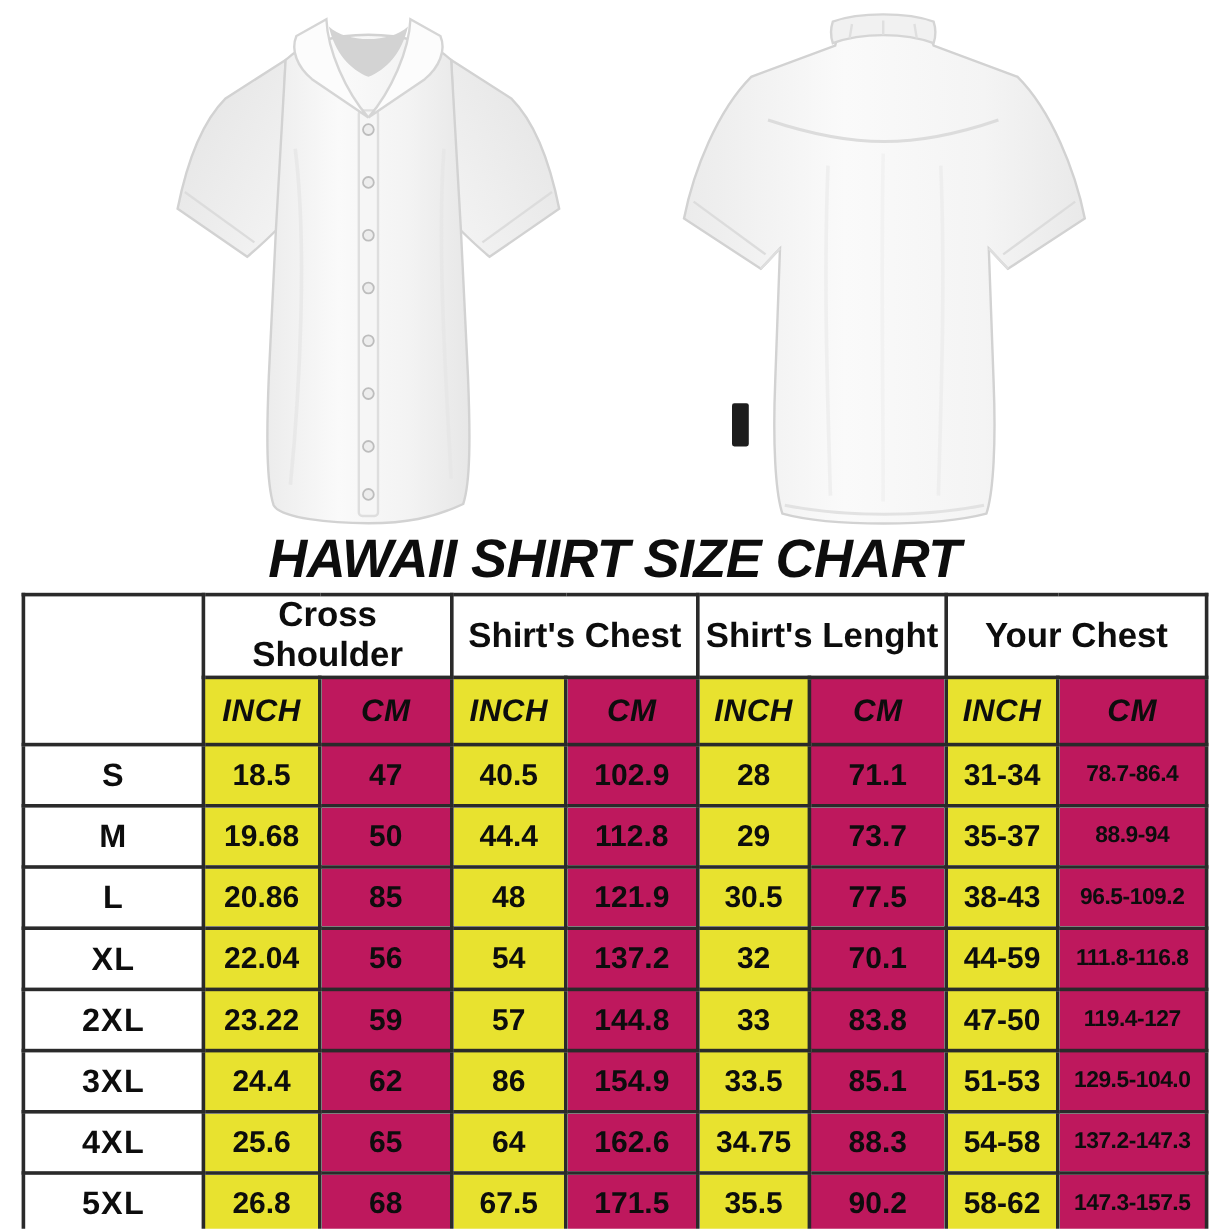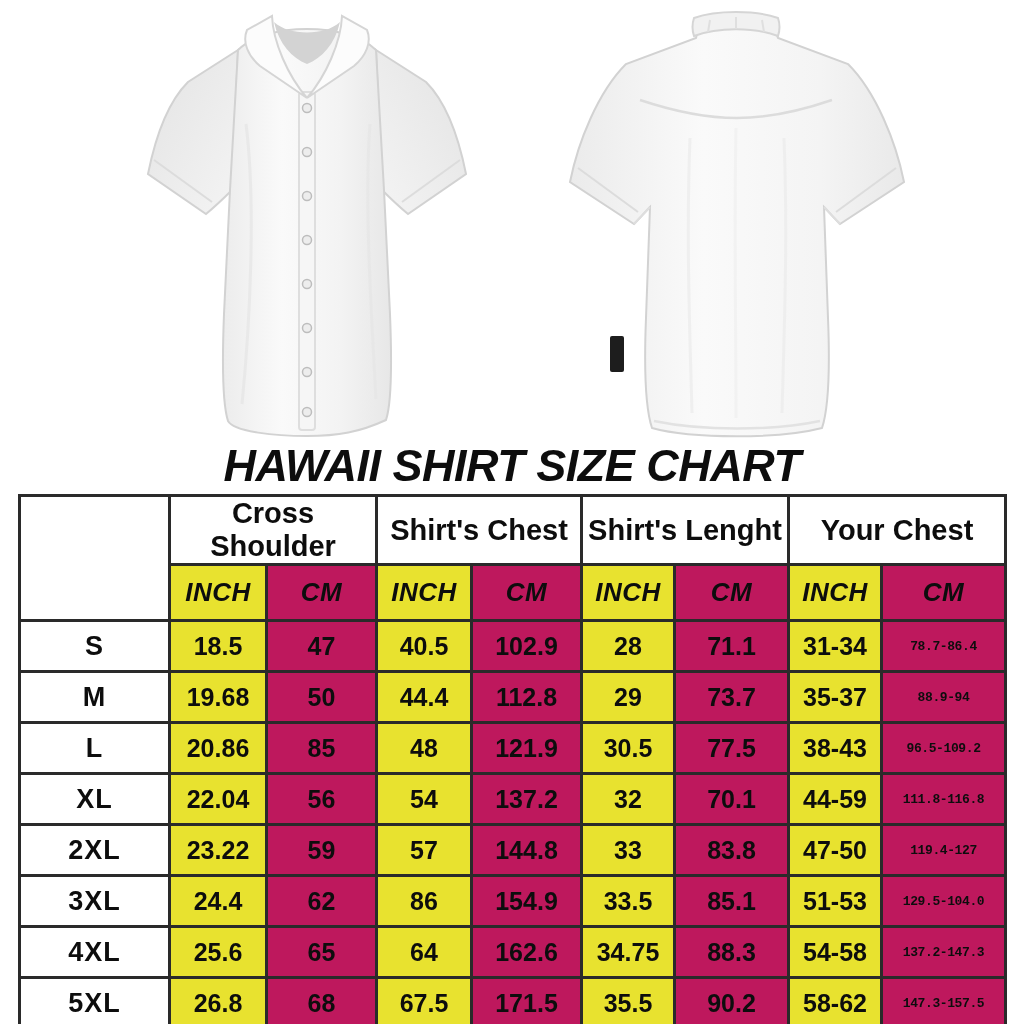--- a/index.html
+++ b/index.html
@@ -49,21 +49,21 @@
   }
   .size-table tr.group-row{height:55px;}
   .size-table tr.units-row{height:56px;font-style:italic;}
   .size-table tbody tr{height:51px;}
   .group-row th{font-size:29px;letter-spacing:0px;}
   .units-row th{font-size:26px;letter-spacing:0.5px;}
   td.size-label{font-size:27px;letter-spacing:1px;}
   tbody td{font-size:25px;}
   .inch{background:var(--yellow);}
   .cm{background:#be185d;}
-  td.small{font-size:13px;letter-spacing:-0.4px;font-family:Liberation Mono, monospace;}
+  td.small{font-size:19px;letter-spacing:-0.4px;}
 </style>
 </head>
 <body>
 
 <div class="shirt" style="left:126px;top:4px;width:362px;height:436px;">
   <svg viewBox="0 0 362 436" xmlns="http://www.w3.org/2000/svg">
     <defs>
       <linearGradient id="fbody" x1="0" y1="0" x2="1" y2="0">
         <stop offset="0" stop-color="#ececec"></stop>
         <stop offset="0.35" stop-color="#fafafa"></stop>

